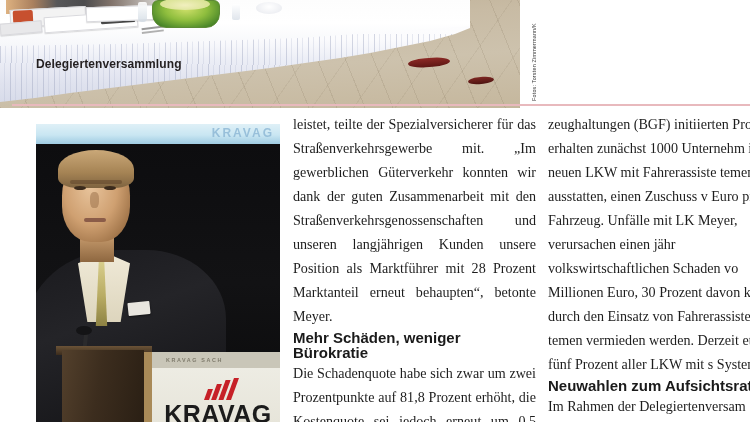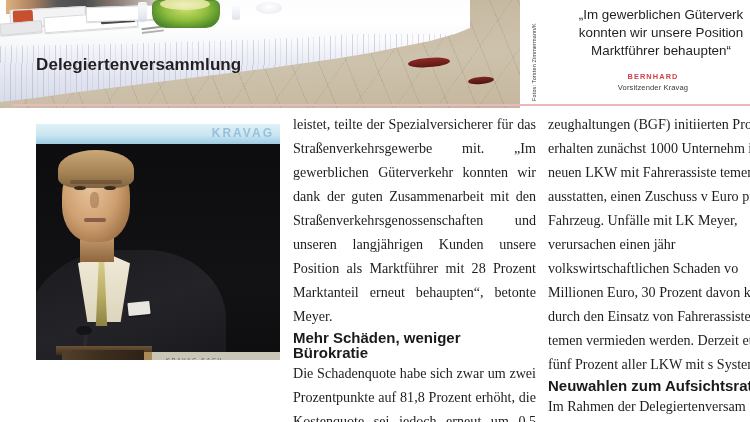--- a/index.html
+++ b/index.html
@@ -81,21 +81,21 @@
     background:linear-gradient(180deg,rgba(255,255,255,.9),rgba(210,218,228,.7));border-radius:2px;}
   .pt-cup{position:absolute;left:256px;top:2px;width:26px;height:12px;
     background:radial-gradient(ellipse at 50% 40%,#ffffff,#e6e8ee);border-radius:50%;}
   .pt-people{position:absolute;left:6px;top:0px;width:150px;height:14px;
     background:linear-gradient(90deg,#d8a46a 0%,#9b6a42 18%,#3a3a3c 34%,#2c2c2e 52%,#6a5a50 70%,#c8c4c0 100%);
     opacity:.85;}
 
   .photo-caption{
     position:absolute;left:36px;top:57px;width:250px;
     font-family:"Liberation Sans", sans-serif;
-    font-weight:bold;font-size:17px;line-height:15px;color:#231f20;
+    font-weight:bold;font-size:12px;line-height:15px;color:#231f20;
     letter-spacing:.1px;
   }
 
   
   .credit-wrap{position:absolute;left:526px;top:0;width:14px;height:105px;overflow:hidden;}
   .credit{
     position:absolute;left:-44px;top:46px;width:104px;
     transform:rotate(-90deg);transform-origin:center center;
     font-family:"Liberation Sans", sans-serif;font-size:5.4px;
     color:#3a3a3a;white-space:nowrap;letter-spacing:.2px;
@@ -115,21 +115,21 @@
   }
   .attrib-name{font-size:7.4px;color:#d0434a;letter-spacing:1.1px;font-weight:bold;display:block;}
   .attrib-role{font-size:7.6px;color:#3b3b3b;letter-spacing:.1px;display:block;margin-top:1.5px;}
   .quote-rule{position:absolute;left:12px;top:104px;width:738px;height:2px;background:#e8b9bd;}
 
   
   .body-area{position:absolute;left:0;top:108px;width:750px;height:314px;}
 
   
   .photo-speaker{
-    position:absolute;left:36px;top:16px;width:244px;height:236px;overflow:hidden;
+    position:absolute;left:36px;top:16px;width:244px;height:298px;overflow:hidden;
     background:#7dd3fc;
   }
   .ps-banner{position:absolute;left:0;top:0;width:244px;height:20px;
     background:linear-gradient(180deg,#dff0f7 0%,#c9e6f2 55%,#9fcbe2 100%);}
   .ps-banner-logo{
     position:absolute;right:6px;top:2px;
     font-family:"Liberation Sans", sans-serif;font-weight:bold;
     font-size:12px;color:#8fb9d6;letter-spacing:2px;opacity:.85;
   }
   .ps-dark{position:absolute;left:0;top:20px;width:244px;height:278px;
@@ -242,31 +242,20 @@
 
       <div class="photo-caption">
         <div>Delegiertenversammlung</div>
       </div>
     </div>
 
     <div class="credit-wrap">
       <div class="credit">Fotos: Torsten Zimmermann/K</div>
     </div>
 
-    <div class="quote-box">
-      <div class="quote-text">
-        <div>„Im gewerblichen Güterverk</div>
-        <div>konnten wir unsere Position</div>
-        <div>Marktführer behaupten“</div>
-      </div>
-      <div class="quote-attrib">
-        <span class="attrib-name">BERNHARD</span>
-        <span class="attrib-role">Vorsitzender Kravag</span>
-      </div>
-    </div>
 
     <div class="quote-rule"></div>
   </div>
 
   <div class="body-area">
 
     <div class="photo-speaker">
       <div class="ps-banner">
         <div class="ps-banner-logo">
           <span>KRAVAG</span>

